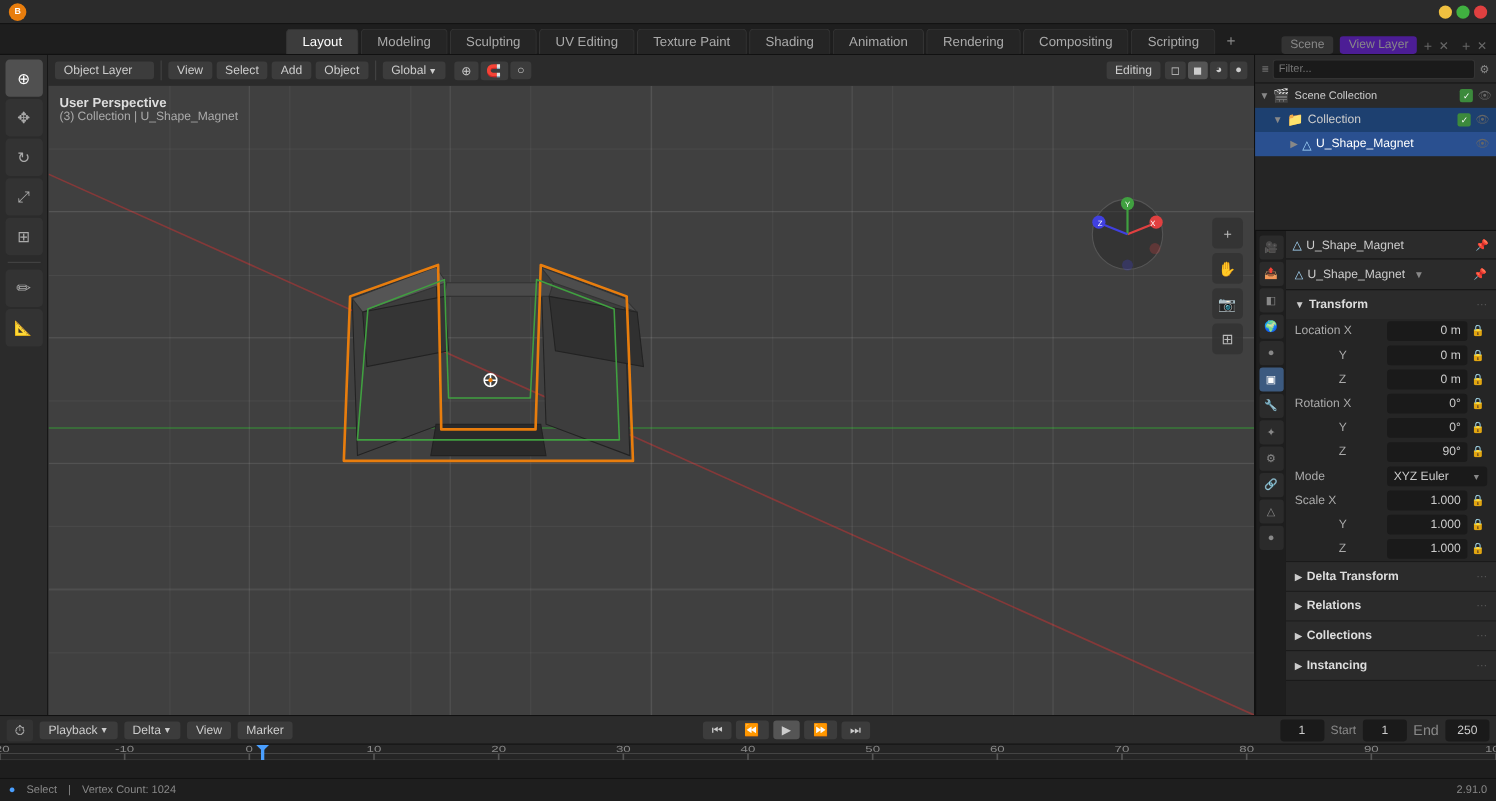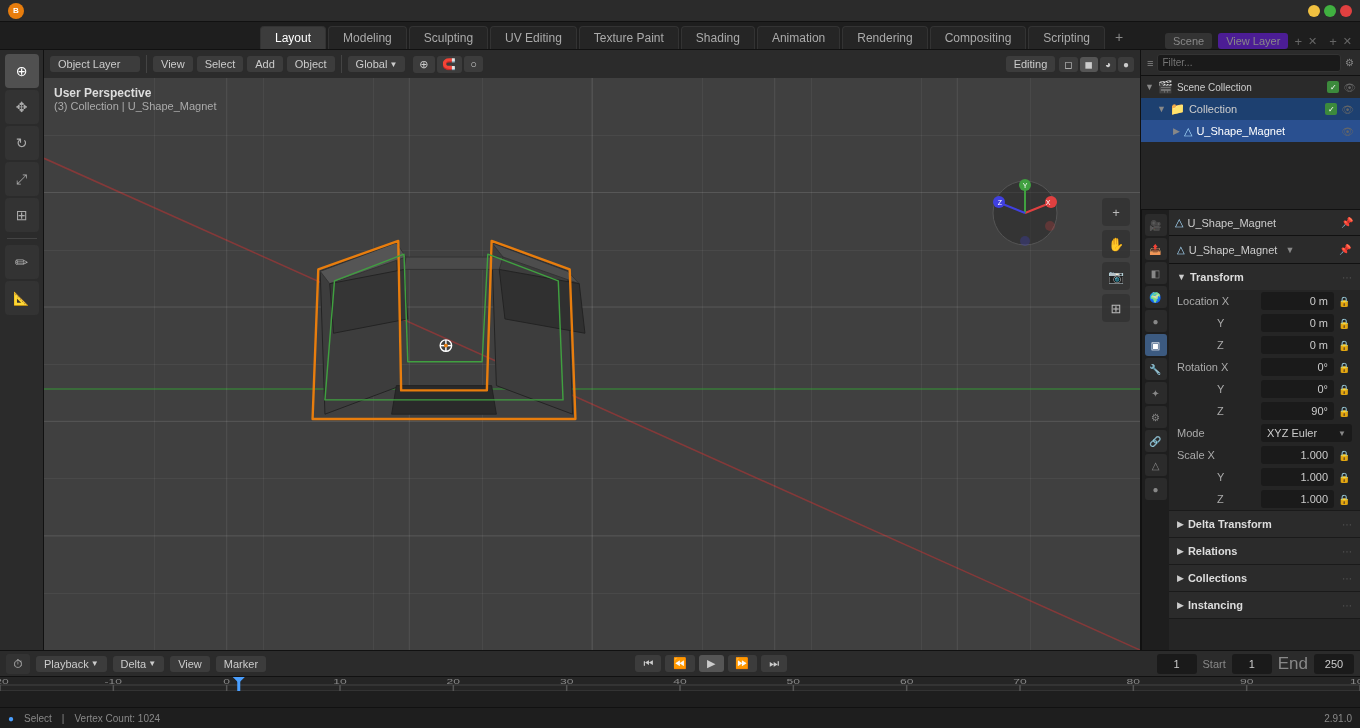--- a/index.html
+++ b/index.html
@@ -802,21 +802,21 @@
       <div class="vp-btn">⏭</div>
     </div>
 
     <div style="margin-left:auto; display:flex; align-items:center; gap:6px;">
 
       <div style="height:20px; width:40px; background:#1a1a1a; border-radius:3px; display:flex; align-items:center; justify-content:center; font-size:11px; color:#ccc; cursor:ew-resize;">1</div>
 
       <span style="font-size:11px; color:#888;">Start</span>
       <div style="height:20px; width:40px; background:#1a1a1a; border-radius:3px; display:flex; align-items:center; justify-content:center; font-size:11px; color:#ccc; cursor:ew-resize;">1</div>
 
-      <span style="font-size:17px; color:#888;">End</span>
+      <span style="font-size:13px; color:#888;">End</span>
       <div style="height:20px; width:40px; background:#1a1a1a; border-radius:3px; display:flex; align-items:center; justify-content:center; font-size:11px; color:#ccc; cursor:ew-resize;">250</div>
     </div>
   </div>
 
   <div id="timeline-body">
     <div class="timeline-ruler">
       <svg width="100%" height="14" viewBox="0 0 900 14" preserveAspectRatio="none">
 
         <line x1="0" y1="8" x2="900" y2="8" stroke="#444" stroke-width="1"></line>
 

